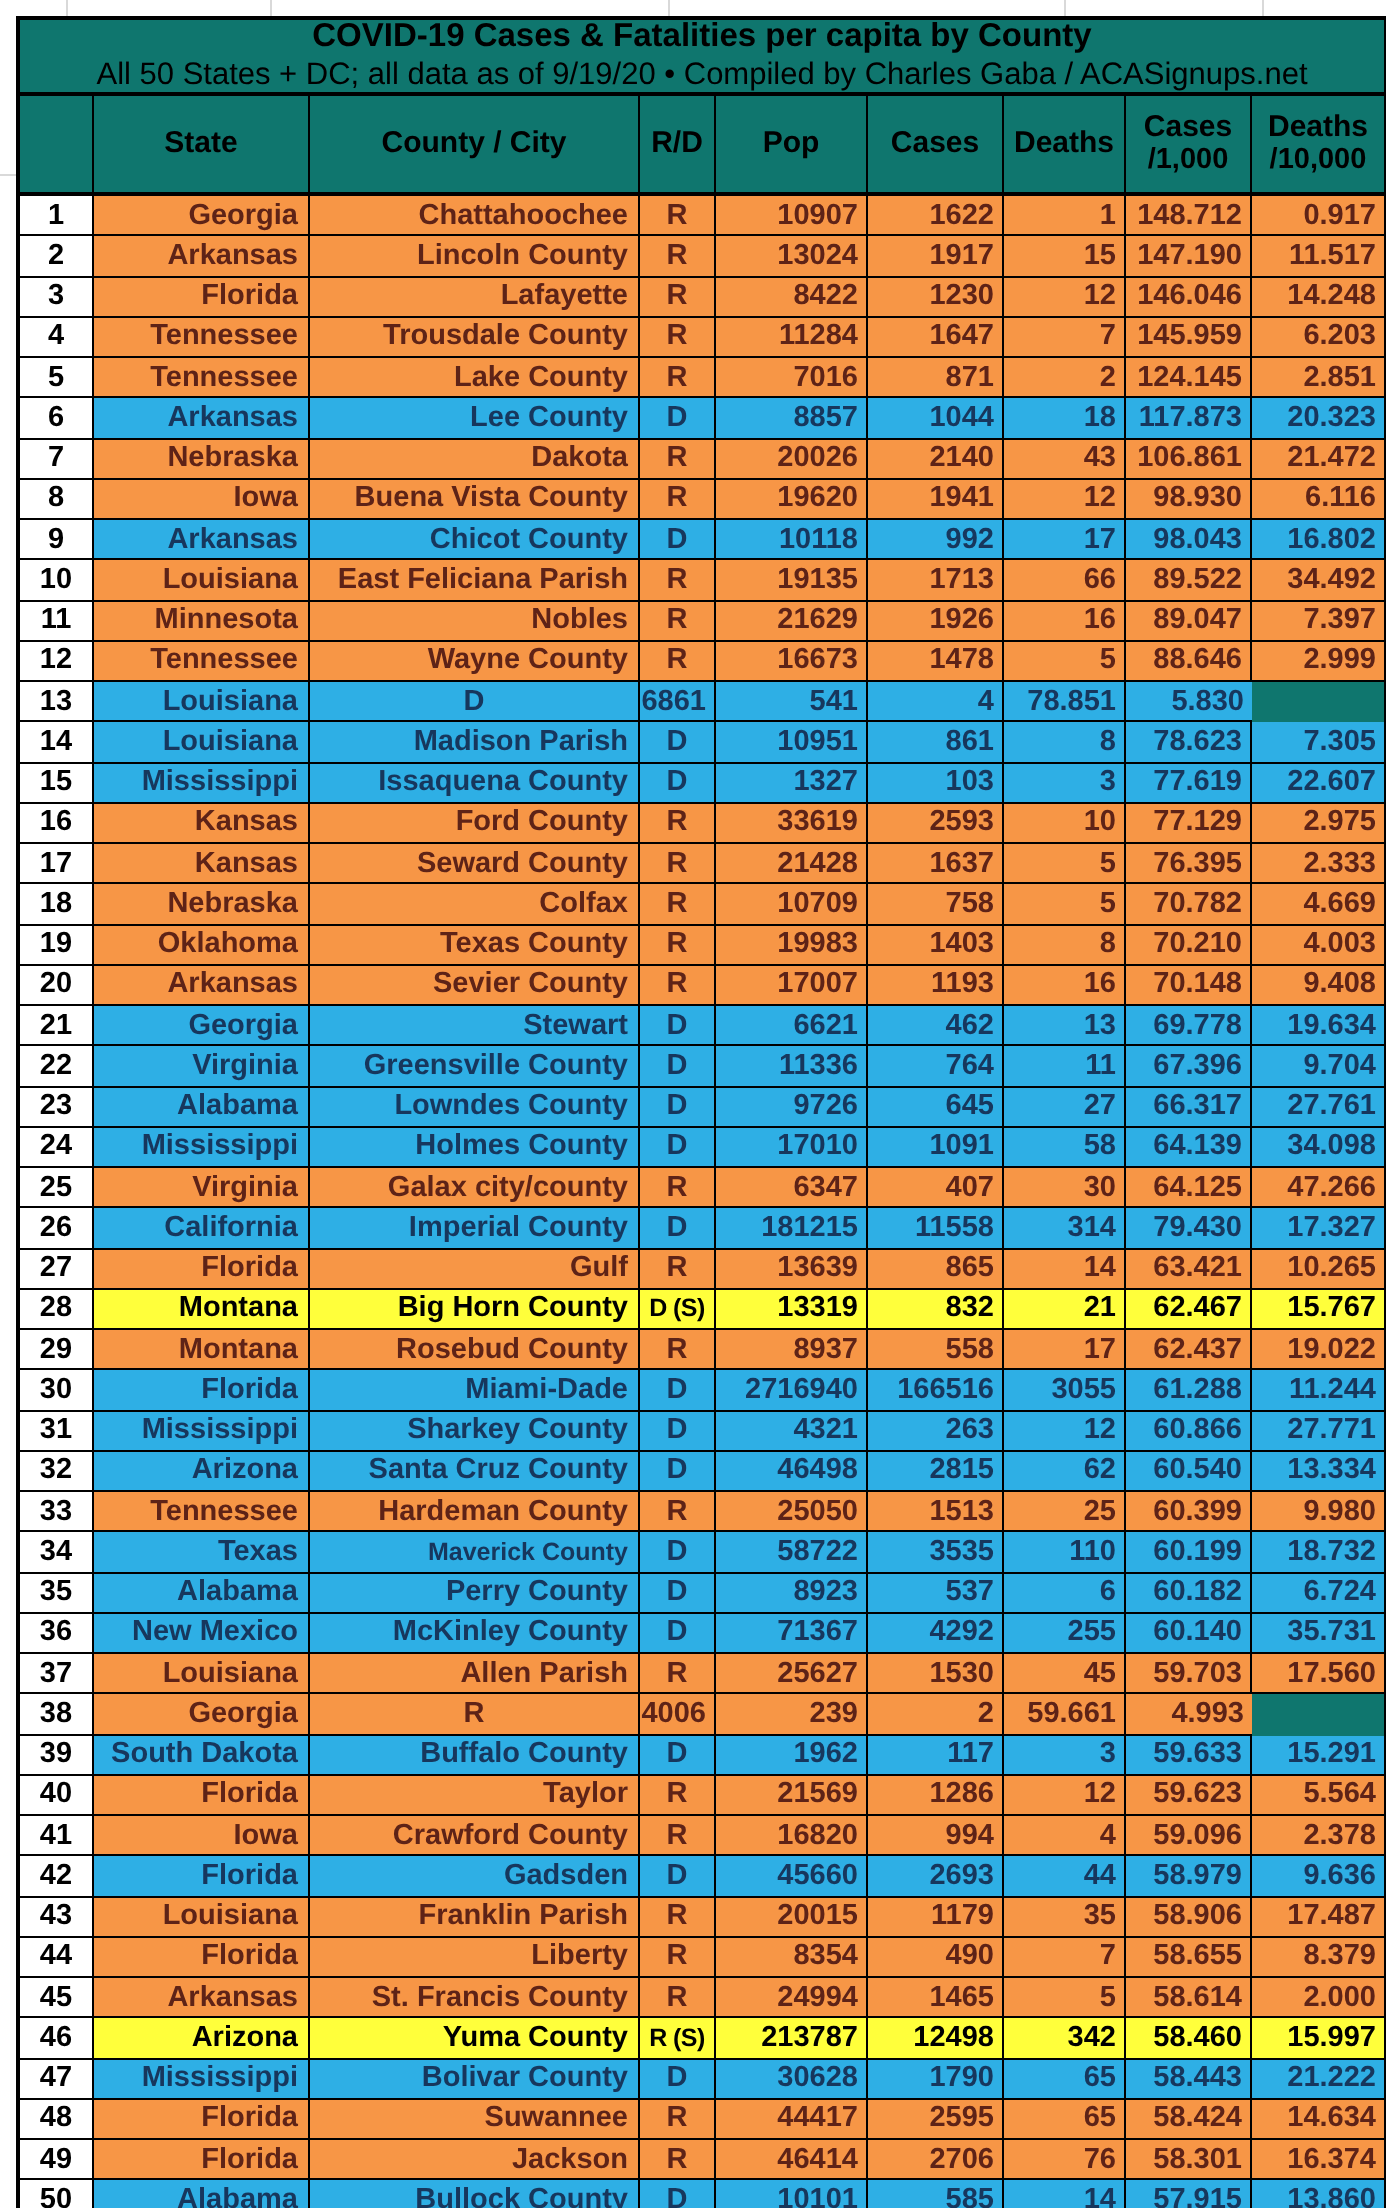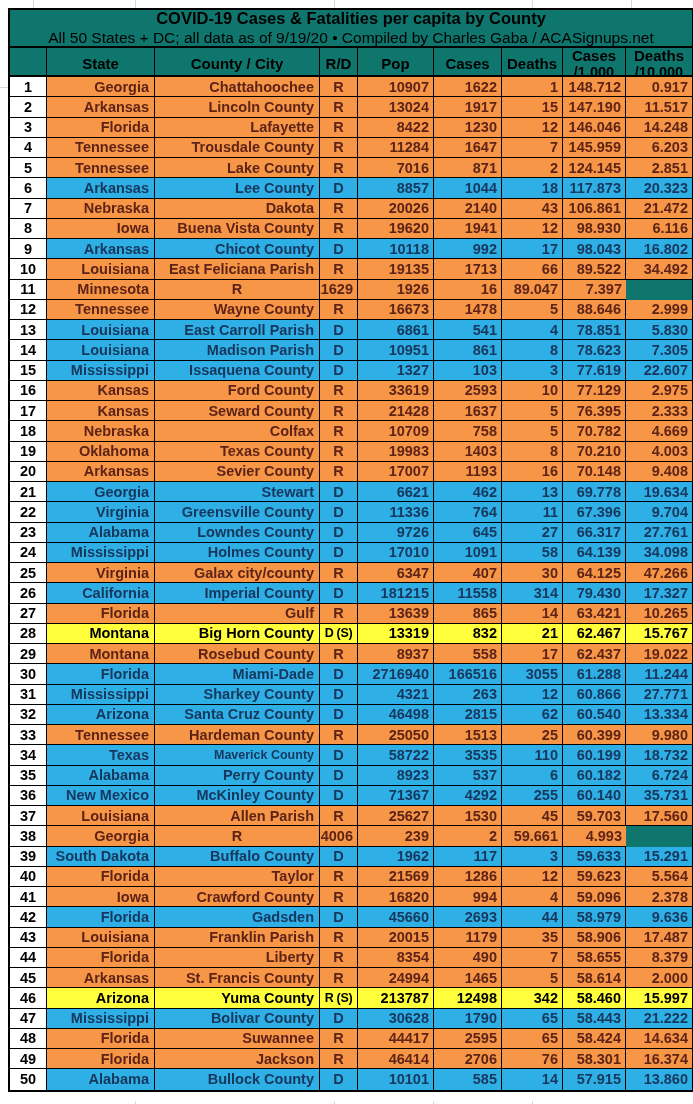--- a/index.html
+++ b/index.html
@@ -5,21 +5,21 @@
   * { margin:0; padding:0; box-sizing:border-box; }
   html,body { width:693px; height:1104px; background:#ffffff; overflow:hidden;
               font-family:"Liberation Sans", sans-serif; }
   .gridtick { position:absolute; background:#d9d9d9; }
   .sheet { position:absolute; left:8px; top:8px; width:686px; border:2px solid #000; background:#0f766e; }
   .titleblock { height:38px; border-bottom:2px solid #000; display:flex; flex-direction:column;
                 align-items:center; justify-content:center; }
   .title { font-size:16.5px; font-weight:bold; color:#000; line-height:19px; white-space:nowrap; }
   .subtitle { font-size:15.5px; font-weight:normal; color:#000; line-height:19px; white-space:nowrap; }
   .grid-cols { display:grid; grid-template-columns:37px 108px 165px 38px 76px 68px 61px 63px 66px; }
-  .header { height:29px; border-bottom:2px solid #000; }
+  .header { height:50px; border-bottom:2px solid #000; }
   .hcell { border-right:1px solid #000; display:flex; flex-direction:column; align-items:center;
            justify-content:center; font-weight:bold; font-size:15px; color:#000; line-height:16px; }
   .hcell:last-child { border-right:none; }
   .hcell .l2 { font-size:14.5px; }
   .row { height:20.26px; }
   .cell { border-right:1px solid #000; border-bottom:1px solid #000; display:flex; align-items:center;
           font-weight:bold; font-size:14.5px; overflow:hidden; white-space:nowrap; }
   .cell:last-child { border-right:none;text-align:right; }
   .row:last-child .cell { border-bottom:none; }
   .rank { justify-content:center; color:#000; background:#fff; }
@@ -178,20 +178,21 @@
     <div class="cell rd colored">R</div>
     <div class="cell num colored">19135</div>
     <div class="cell num colored">1713</div>
     <div class="cell num colored">66</div>
     <div class="cell num colored">89.522</div>
     <div class="cell num colored">34.492</div>
   </div>
       <div class="row grid-cols party-R">
     <div class="cell rank">11</div>
     <div class="cell state colored">Minnesota</div>
+    <div class="cell county colored">Nobles</div>
     <div class="cell rd colored">R</div>
     <div class="cell num colored">21629</div>
     <div class="cell num colored">1926</div>
     <div class="cell num colored">16</div>
     <div class="cell num colored">89.047</div>
     <div class="cell num colored">7.397</div>
   </div>
       <div class="row grid-cols party-R">
     <div class="cell rank">12</div>
     <div class="cell state colored">Tennessee</div>
@@ -199,21 +200,20 @@
     <div class="cell rd colored">R</div>
     <div class="cell num colored">16673</div>
     <div class="cell num colored">1478</div>
     <div class="cell num colored">5</div>
     <div class="cell num colored">88.646</div>
     <div class="cell num colored">2.999</div>
   </div>
       <div class="row grid-cols party-D">
     <div class="cell rank">13</div>
     <div class="cell state colored">Louisiana</div>
-    <div class="cell county colored">East Carroll Parish</div>
     <div class="cell rd colored">D</div>
     <div class="cell num colored">6861</div>
     <div class="cell num colored">541</div>
     <div class="cell num colored">4</div>
     <div class="cell num colored">78.851</div>
     <div class="cell num colored">5.830</div>
   </div>
       <div class="row grid-cols party-D">
     <div class="cell rank">14</div>
     <div class="cell state colored">Louisiana</div>

